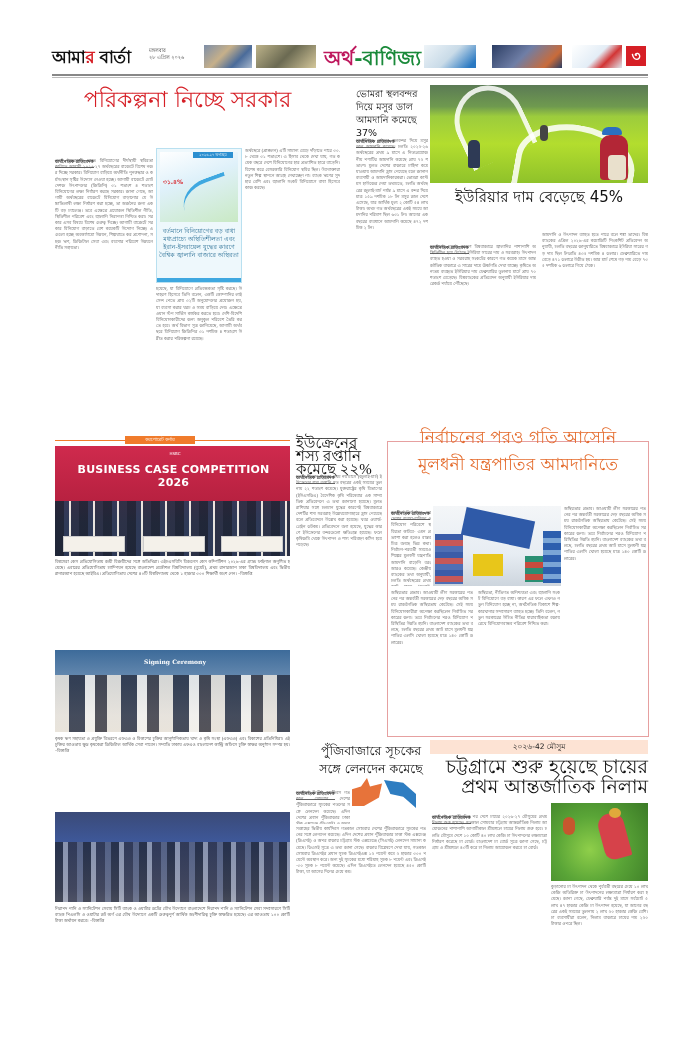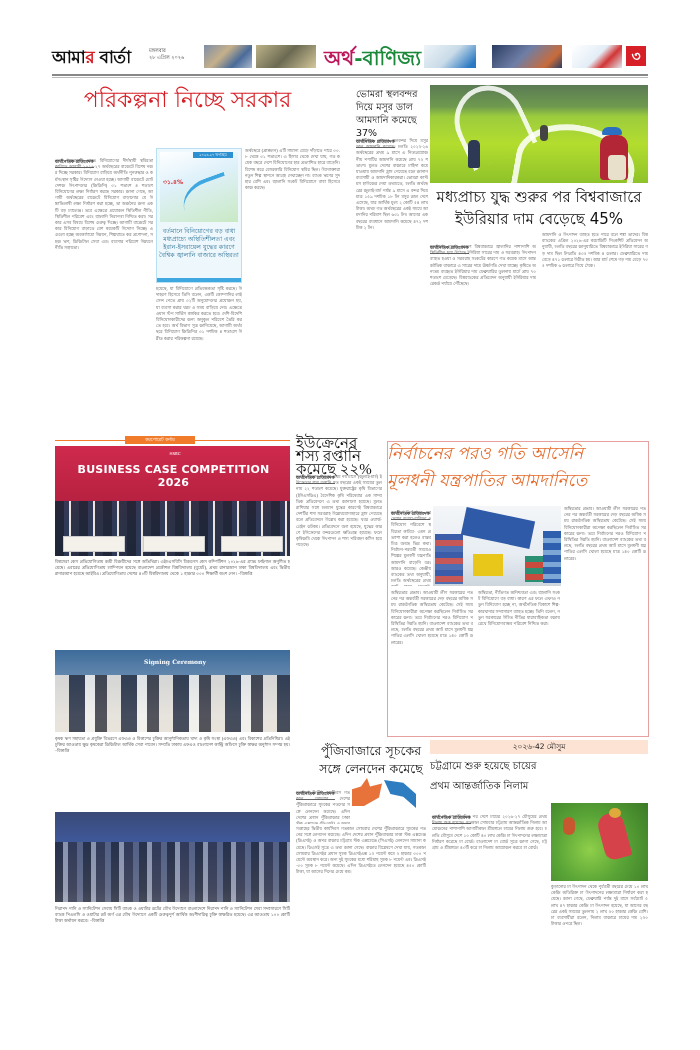--- a/index.html
+++ b/index.html
@@ -68,37 +68,37 @@
   .ph-fao .ppl { left: 0; top: 25px; width: 235px; height: 57px; background: repeating-linear-gradient(90deg,#e9e4dc 0 14px,#2a3245 14px 30px,#f5f3ef 30px 40px,#3a3a44 40px 52px); opacity: 0.85; }
 
   .ph-event { left: 55px; top: 812px; width: 235px; height: 90px; background: linear-gradient(180deg,#3a4a78 0%,#3f5ba0 40%,#8f96b8 85%,#cfcfd8 100%); }
   .ph-event .ppl { left: 0; top: 30px; width: 235px; height: 60px; background: repeating-linear-gradient(90deg,#222838 0 8px,#9aa1b3 8px 13px,#2e3348 13px 22px,#5a6480 22px 28px); opacity: 0.8; }
 
   
   .ukr-title { left: 296px; top: 437px; width: 88px; font-family: Liberation Serif, serif; font-size: 15px; line-height: 13px; color: #111; }
 
   
   .elect-box { left: 387px; top: 441px; width: 262px; height: 296px; border: 1px solid #e6a0a0; }
-  .elect-title { left: 387px; top: 440px; width: 262px; font-family: "DejaVu Sans", sans-serif; font-size: 17px; line-height: 27px; color: #e46b2c; font-style: italic; }
+  .elect-title { left: 387px; top: 424px; width: 262px; text-align: center; font-family: "DejaVu Sans", sans-serif; font-size: 17px; line-height: 27px; color: #e46b2c; }
   .ph-port { left: 433px; top: 506px; width: 128px; height: 80px; background: linear-gradient(180deg,#f4f6f8 0%,#e7edf3 60%,#cdd5dd 100%); }
   .ph-port .cont { left: 30px; top: 8px; width: 70px; height: 28px; background: #2f5aa8; transform: rotate(12deg); }
   .ph-port .stack1 { left: 2px; top: 28px; width: 28px; height: 50px; background: repeating-linear-gradient(180deg,#3b5ca8 0 6px,#c65858 6px 12px,#4f6fb5 12px 18px); }
   .ph-port .crane { left: 40px; top: 48px; width: 30px; height: 22px; background: #e8c61a; }
   .ph-port .stack2 { left: 92px; top: 50px; width: 30px; height: 26px; background: repeating-linear-gradient(180deg,#2a8f73 0 6px,#c84b3e 6px 12px); }
   .ph-port .stack3 { left: 110px; top: 25px; width: 18px; height: 52px; background: repeating-linear-gradient(180deg,#2d5fae 0 7px,#7ba6d6 7px 12px); }
 
   
   .stock-title { left: 296px; top: 742px; width: 150px; text-align: center; font-family: "DejaVu Sans", sans-serif; font-size: 12.5px; line-height: 18px; color: #111; }
   .bull-bear { left: 352px; top: 778px; width: 64px; height: 30px; }
   .bull-bear .bull { left: 0; top: 0; width: 30px; height: 28px; background: #e7733a; clip-path: polygon(0 100%, 0 40%, 30% 30%, 50% 0, 60% 30%, 100% 20%, 90% 70%, 40% 100%); }
   .bull-bear .bear { left: 32px; top: 2px; width: 32px; height: 28px; background: #2e7dc1; clip-path: polygon(0 0, 60% 10%, 100% 50%, 100% 100%, 60% 60%, 20% 50%); }
 
   
   .tea-tag { left: 430px; top: 740px; width: 218px; height: 14px; background: #fde3d4; text-align: center; font-family: "DejaVu Sans", sans-serif; font-size: 7.5px; line-height: 14px; color: #222; }
-  .tea-title { left: 430px; top: 756px; width: 218px; text-align: left; font-family: "DejaVu Sans", sans-serif; font-size: 10px; line-height: 20px; color: #111; }
+  .tea-title { left: 430px; top: 756px; width: 218px; text-align: right; font-family: "DejaVu Sans", sans-serif; font-size: 19px; line-height: 20px; color: #111; }
   .ph-tea { left: 551px; top: 803px; width: 97px; height: 78px; background: radial-gradient(circle at 40% 60%, #8fcf4a 0%, #5aa537 45%, #3b7a27 100%); }
   .ph-tea .woman { left: 50px; top: 10px; width: 26px; height: 46px; background: #d6424a; border-radius: 12px 12px 2px 10px; transform: rotate(-15deg); }
   .ph-tea .head { left: 58px; top: 5px; width: 12px; height: 10px; background: #e0a93b; border-radius: 50%; }
   .ph-tea .w2 { left: 12px; top: 14px; width: 12px; height: 18px; background: #c6572e; border-radius: 6px; }
 </style>
 </head>
 <body>
 
 <div class="abs masthead">
   <div class="abs mast-logo">
@@ -149,21 +149,20 @@
 <div class="abs photo ph-field">
   <div class="abs spray1"></div>
   <div class="abs spray2"></div>
   <div class="abs man1"></div>
   <div class="abs man2"></div>
   <div class="abs man3"></div>
   <div class="abs hat"></div>
   <div class="abs sack"></div>
 </div>
 <div class="abs urea-title">
-  <div>মধ্যপ্রাচ্য যুদ্ধ শুরুর পর বিশ্ববাজারে</div>
   <div>ইউরিয়ার দাম বেড়েছে 45%</div>
 </div>
 <div class="abs" style="left:430px;top:234px;">
   <span class="byline">অর্থনৈতিক প্রতিবেদক</span>
 </div>
 <div class="abs copy" style="left:430px;top:244px;width:106px;height:188px;">মধ্যপ্রাচ্যে যুদ্ধের কারণে বিশ্ববাজারে জ্বালানির পাশাপাশি অস্থিতিশীল হয়ে উঠেছে ইউরিয়া সারের দাম ও সরবরাহ। উৎপাদন ব্যাহত হওয়া ও সরবরাহ সংকটের কারণে গত কয়েক মাসে আন্তর্জাতিক বাজারে এ সারের দামে ঊর্ধ্বগতি দেখা যাচ্ছে। কৃষিতে অন্যতম ব্যবহৃত ইউরিয়ার দাম ফেব্রুয়ারির তুলনায় মার্চে প্রায় ৭০ শতাংশ বেড়েছে। বিশ্বব্যাংকের প্রতিবেদন অনুযায়ী ইউরিয়ার দাম রেকর্ড পর্যায়ে পৌঁছেছে।</div>
 <div class="abs copy" style="left:542px;top:232px;width:106px;height:200px;">আমদানি ও উৎপাদন ব্যাহত হতে পারে বলে শঙ্কা তাদের। বিশ্বব্যাংকের এপ্রিল ২০২৬-এর কমোডিটি পিংকশিট প্রতিবেদন অনুযায়ী, চলতি বছরের জানুয়ারিতে বিশ্ববাজারে ইউরিয়া সারের গড় দাম ছিল টনপ্রতি ৪৩৫ দশমিক ৪ ডলার। ফেব্রুয়ারিতে দাম বেড়ে ৪৭১ ডলারে উন্নীত হয়। আর মার্চ শেষে গড় দাম বেড়ে ৭৩৫ দশমিক ৬ ডলারে গিয়ে ঠেকে।</div>
 
 <div class="abs corp-rule"></div>
 <div class="abs corp-tag">করপোরেট কর্নার</div>

